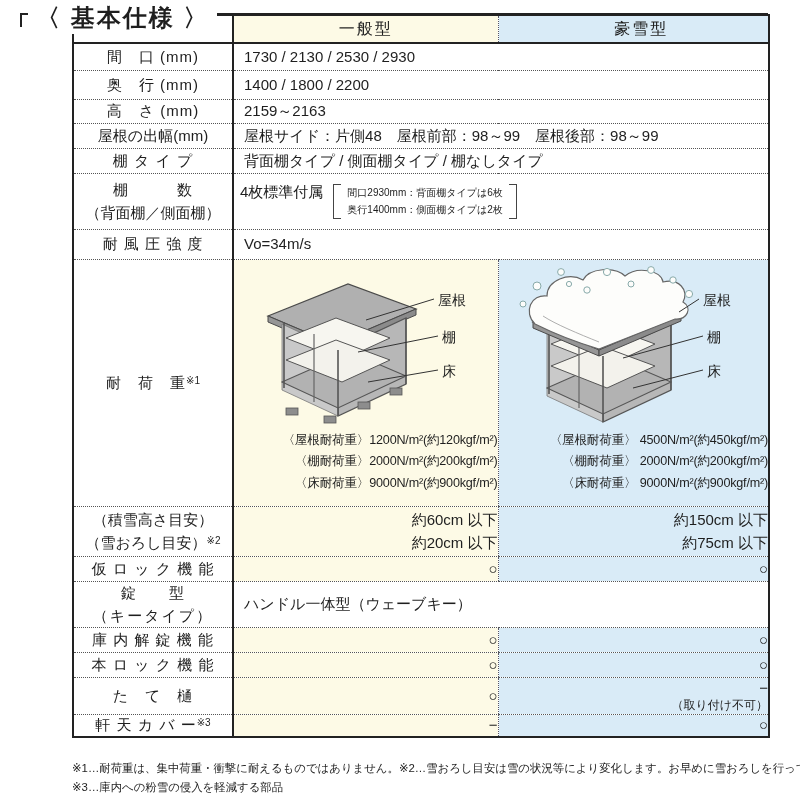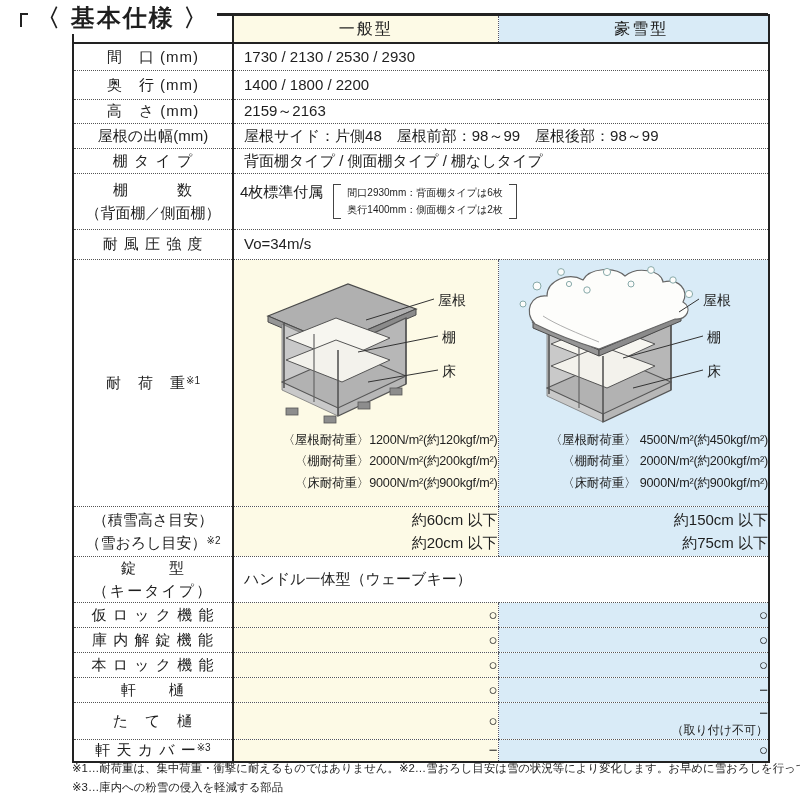--- a/index.html
+++ b/index.html
@@ -211,46 +211,41 @@
       <div>約60cm 以下</div>
       <div>約20cm 以下</div>
     </td>
     <td class="hbg dotb vdiv cellc two-line">
       <div>約150cm 以下</div>
       <div>約75cm 以下</div>
     </td>
   </tr>
 
   <tr>
+    <td class="lbl lblcol dotb" style="height:24px">仮 ロ ッ ク 機 能</td>
+    <td class="gbg dotb cellc circ">○</td>
+    <td class="hbg dotb vdiv cellc circ">○</td>
+  </tr>
+
+  <tr>
     <td class="lbl lblcol dotb two-line" style="height:44px">
       <div>錠　　型</div>
       <div style="letter-spacing:2px">（キータイプ）</div>
     </td>
     <td class="spanval dotb" colspan="2">ハンドル一体型（ウェーブキー）</td>
   </tr>
-
-  <tr>
-    <td class="lbl lblcol dotb" style="height:24px">仮 ロ ッ ク 機 能</td>
+  <tr>
+    <td class="lbl lblcol dotb" style="height:24px">庫 内 解 錠 機 能</td>
     <td class="gbg dotb cellc circ">○</td>
     <td class="hbg dotb vdiv cellc circ">○</td>
   </tr>
   <tr>
-    <td class="lbl lblcol dotb" style="height:24px">庫 内 解 錠 機 能</td>
+    <td class="lbl lblcol dotb" style="height:24px">本 ロ ッ ク 機 能</td>
     <td class="gbg dotb cellc circ">○</td>
     <td class="hbg dotb vdiv cellc circ">○</td>
-  </tr>
-  <tr>
-    <td class="lbl lblcol dotb" style="height:24px">本 ロ ッ ク 機 能</td>
-    <td class="gbg dotb cellc circ">○</td>
-    <td class="hbg dotb vdiv cellc circ">○</td>
-  </tr>
-  <tr>
-    <td class="lbl lblcol dotb" style="height:24px">軒　　樋</td>
-    <td class="gbg dotb cellc circ">○</td>
-    <td class="hbg dotb vdiv cellc circ">−</td>
   </tr>
   <tr>
     <td class="lbl lblcol dotb" style="height:36px">た　て　樋</td>
     <td class="gbg dotb cellc circ">○</td>
     <td class="hbg dotb vdiv cellc">
       <div class="circ">−</div>
       <div style="font-size:12px">（取り付け不可）</div>
     </td>
   </tr>
   <tr>

